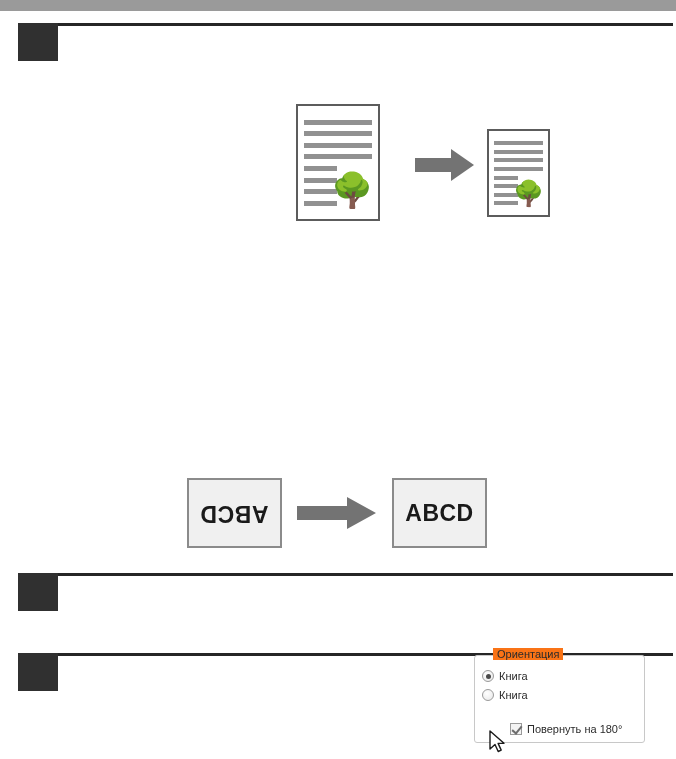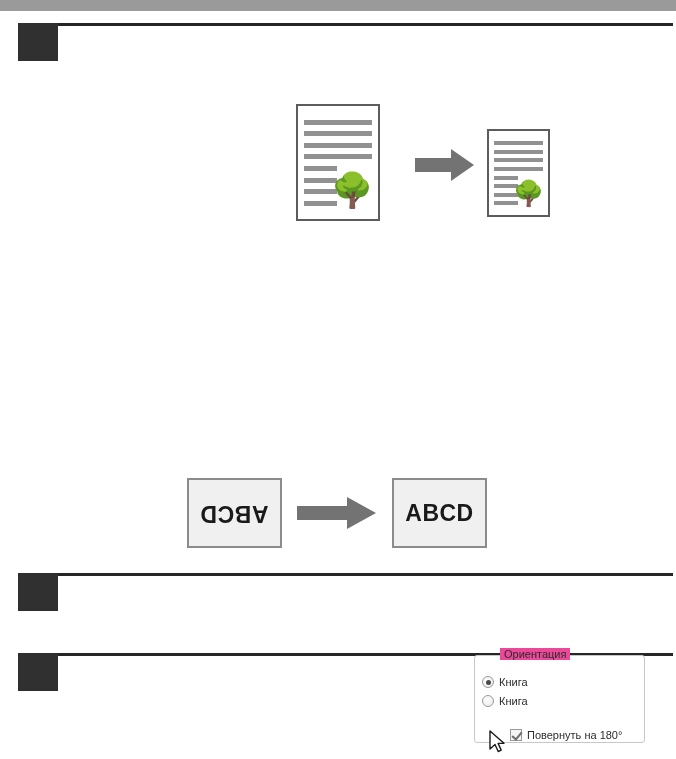--- a/index.html
+++ b/index.html
@@ -139,37 +139,37 @@
     height: 88px;
     background: #ffffff;
     border: 1px solid #c8c8c8;
     border-radius: 3px;
     box-sizing: border-box;
     font-size: 11px;
     color: #2b2b2b;
   }
   .panel-legend {
     position: absolute;
-    left: 25px;
+    left: 18px;
     top: -8px;
-    background: #ec4899;
+    background: #f97316;
     padding: 0 4px;
     font-size: 11px;
     color: #2b2b2b;
     white-space: nowrap;
   }
   .panel-body {
     position: absolute;
     left: 7px;
     top: 14px;
     right: 6px;
   }
   .opt-row {
     display: flex;
-    align-items: flex-end;
+    align-items: flex-start;
     height: 18px;
     margin-bottom: 1px;
   }
   .opt-label {
     margin-left: 5px;
     white-space: nowrap;
     font-size: 11px;
     color: #2b2b2b;
   }
 

